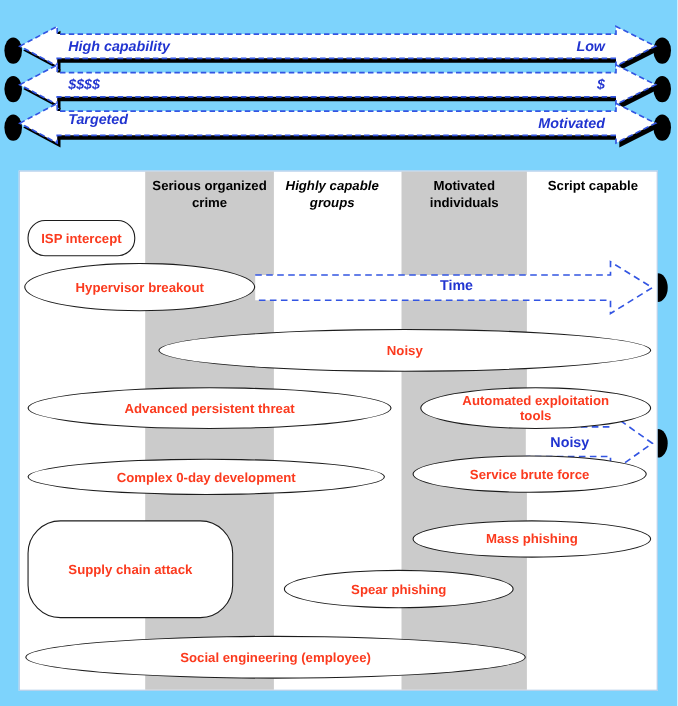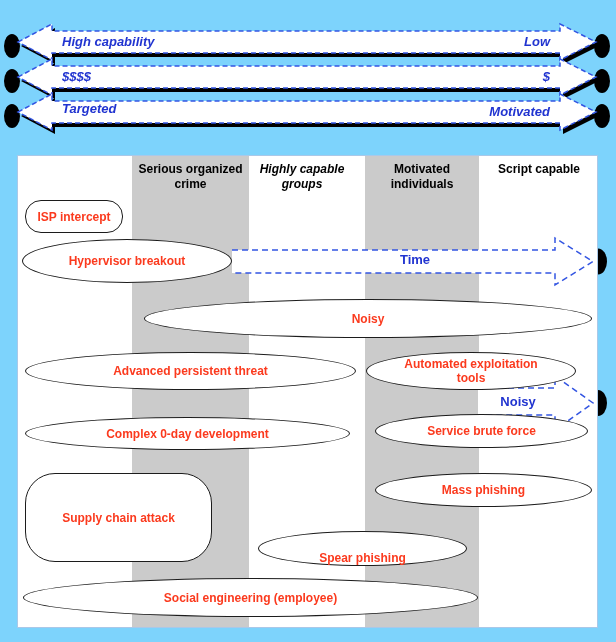--- a/index.html
+++ b/index.html
@@ -118,36 +118,36 @@
     </div>
     <div class="shape ellipse" style="left:5px;top:84px;width:210px;height:44px;">
       <span class="threat-label">Hypervisor breakout</span>
     </div>
     <div class="shape ellipse" style="left:127px;top:144px;width:448px;height:39px;">
       <span class="threat-label">Noisy</span>
     </div>
     <div class="shape ellipse" style="left:8px;top:197px;width:331px;height:38px;text-align:center;">
       <span class="threat-label">Advanced persistent threat</span>
     </div>
-    <div class="shape ellipse" style="left:349px;top:197px;width:210px;height:38px;">
+    <div class="shape ellipse" style="left:365px;top:197px;width:210px;height:38px;">
       <span class="threat-label" style="padding:0 24px;">Automated exploitation tools</span>
     </div>
     <div class="shape ellipse" style="left:8px;top:262px;width:325px;height:33px;">
       <span class="threat-label">Complex 0-day development</span>
     </div>
     <div class="shape ellipse" style="left:358px;top:259px;width:213px;height:34px;">
       <span class="threat-label">Service brute force</span>
     </div>
     <div class="shape ellipse" style="left:358px;top:318px;width:217px;height:34px;">
       <span class="threat-label">Mass phishing</span>
     </div>
     <div class="shape biground" style="left:8px;top:318px;width:187px;height:89px;">
       <span class="threat-label">Supply chain attack</span>
     </div>
-    <div class="shape ellipse" style="left:241px;top:376px;width:209px;height:35px;align-items:flex-end;">
+    <div class="shape ellipse" style="left:241px;top:363px;width:209px;height:35px;">
       <span class="threat-label">Spear phishing</span>
     </div>
     <div class="shape ellipse" style="left:6px;top:423px;width:455px;height:39px;">
       <span class="threat-label">Social engineering (employee)</span>
     </div>
   </div>
 
 </div>
 
 </body></html>

